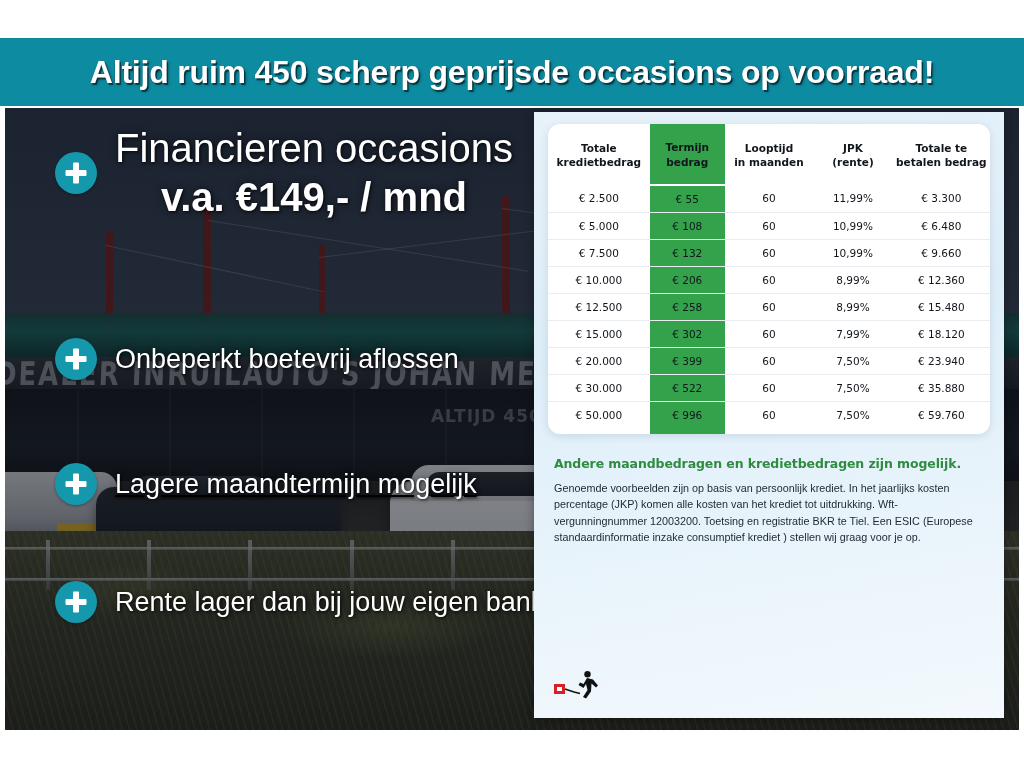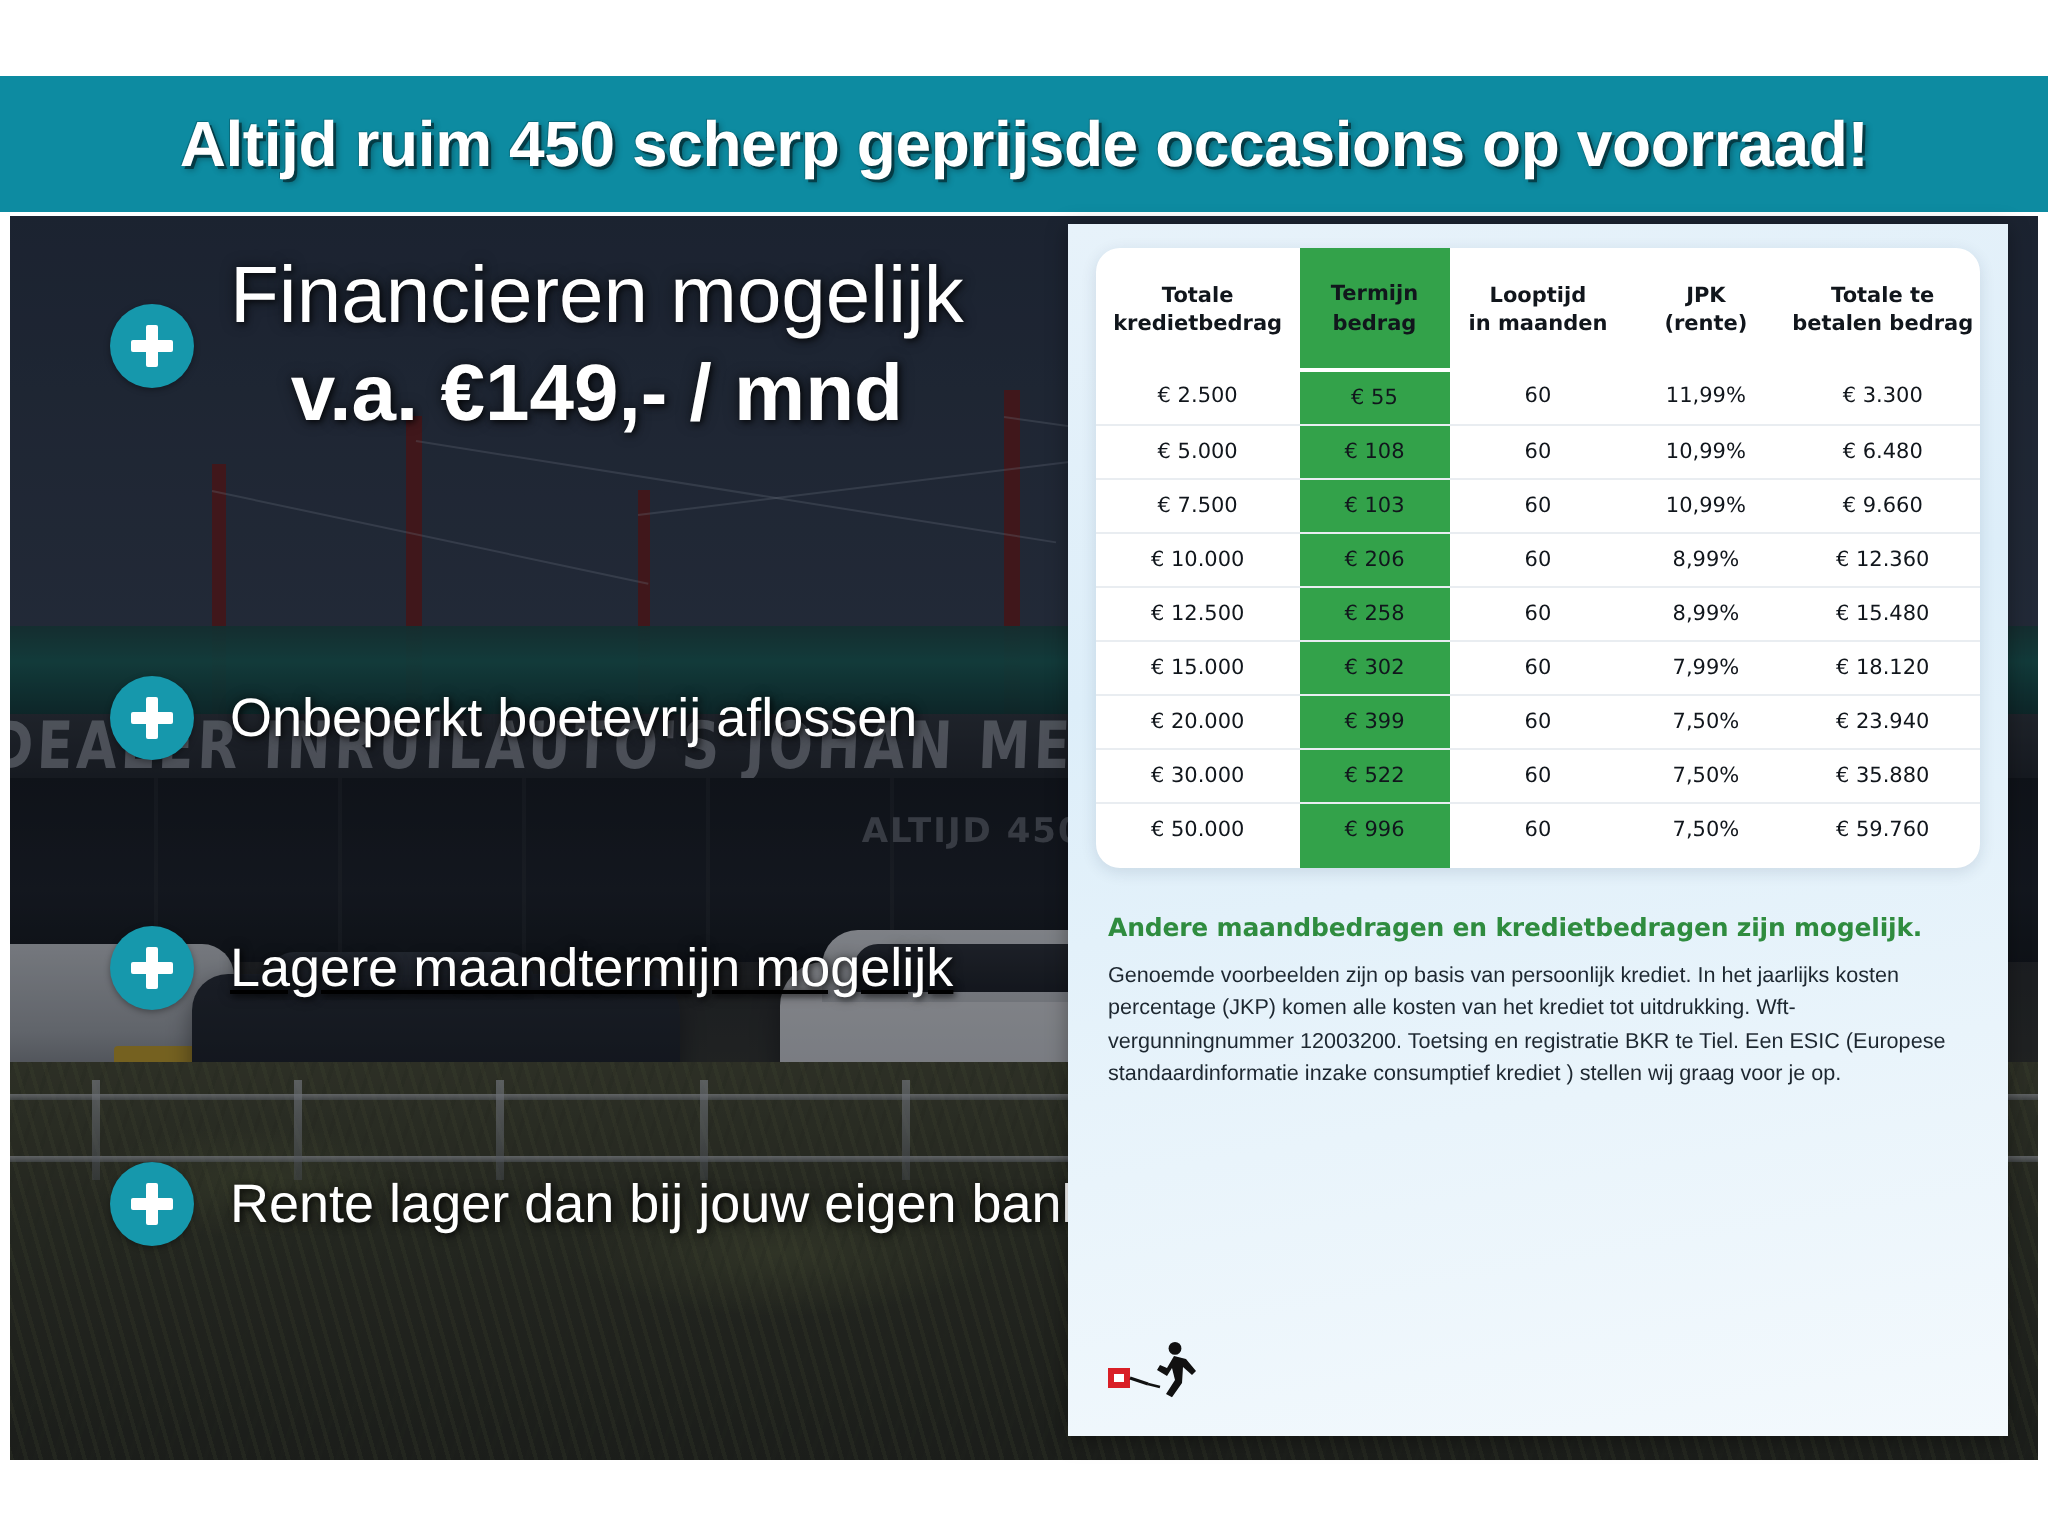--- a/index.html
+++ b/index.html
@@ -550,21 +550,21 @@
       <div class="fence-post" style="left:54%;"></div>
       <div class="fence-post" style="left:64%;"></div>
       <div class="fence-post" style="left:74%;"></div>
     </div>
     <div class="photo-overlay"></div>
   </div>
 
   <div class="headline-block">
     <div class="plus-badge"></div>
     <div class="headline-lines">
-      <div class="headline-1">Financieren mogelijk</div>
+      <div class="headline-1">Financieren occasions</div>
       <div class="headline-2">v.a. €149,- / mnd</div>
     </div>
   </div>
 
   <div class="bullet" style="left:55px; top:338px;">
     <div class="plus-badge"></div>
     <div class="bullet-text">Onbeperkt boetevrij aflossen</div>
   </div>
 
   <div class="bullet" style="left:55px; top:463px;text-decoration:underline;">
@@ -623,21 +623,21 @@
             </tr>
             <tr>
               <td>€ 5.000</td>
               <td class="green-cell">€ 108</td>
               <td>60</td>
               <td>10,99%</td>
               <td>€ 6.480</td>
             </tr>
             <tr>
               <td>€ 7.500</td>
-              <td class="green-cell">€ 103</td>
+              <td class="green-cell">€ 132</td>
               <td>60</td>
               <td>10,99%</td>
               <td>€ 9.660</td>
             </tr>
             <tr>
               <td>€ 10.000</td>
               <td class="green-cell">€ 206</td>
               <td>60</td>
               <td>8,99%</td>
               <td>€ 12.360</td>

